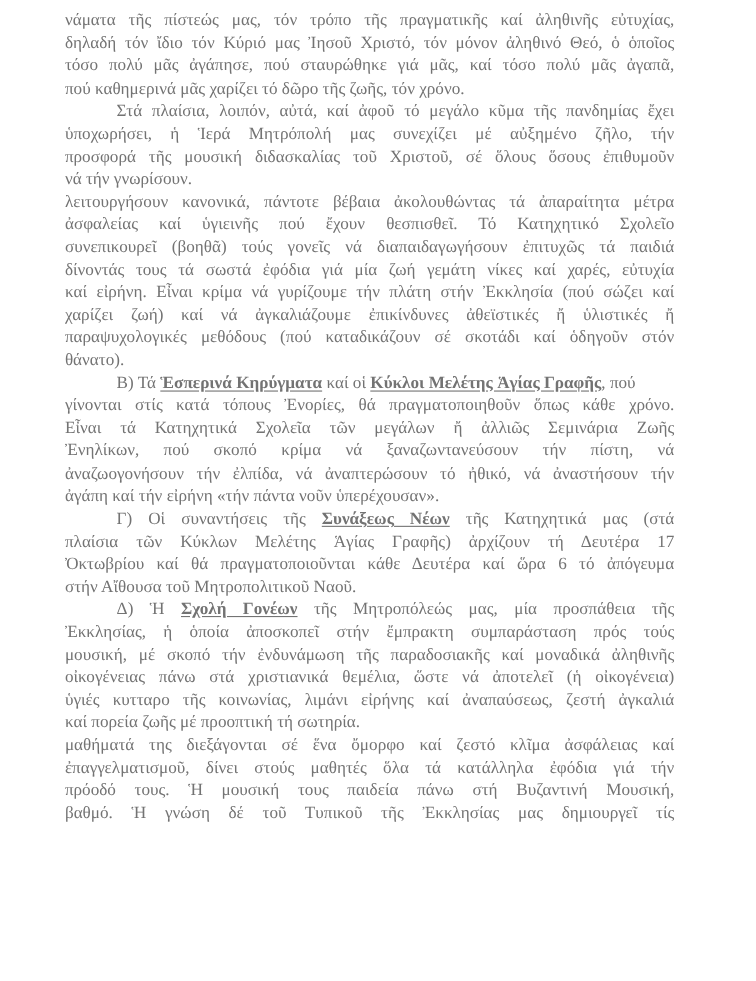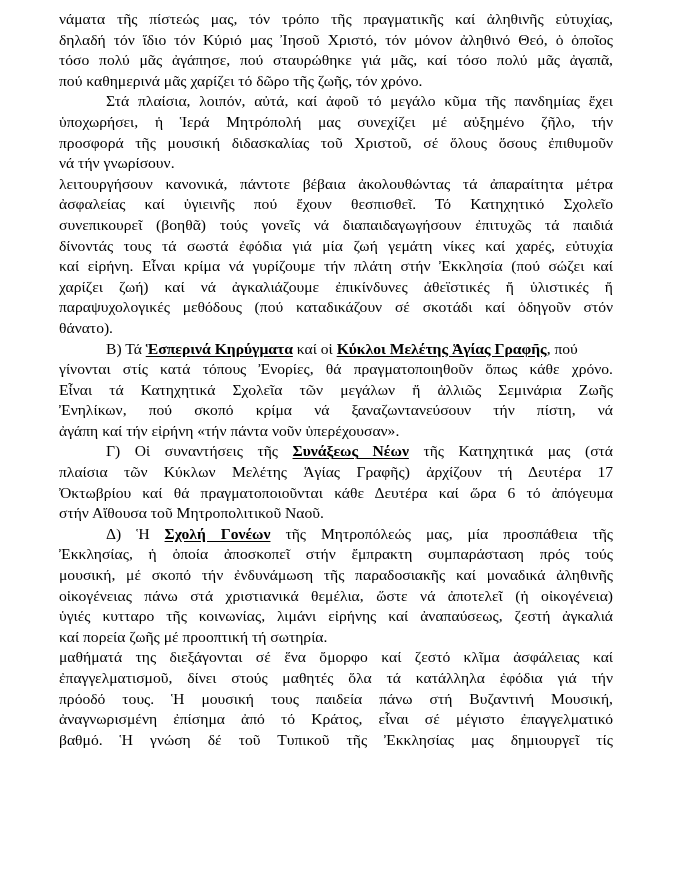--- a/index.html
+++ b/index.html
@@ -5,21 +5,21 @@
   html, body { margin: 0; padding: 0; background: #ffffff; }
   body { width: 687px; height: 892px; overflow: hidden; position: relative; }
   .page {
     position: absolute;
     left: 59px;
     top: 9px;
     width: 554px;
     font-family: "Liberation Serif", "DejaVu Serif", serif;
     font-size: 15.6px;
     line-height: 20.6px;
-    color: #000000;
+    color: #737373;
     text-align: justify;
   }
   .para { margin: 0; text-indent: 0; }
   .hl { font-weight: bold; text-decoration: underline; text-underline-offset: 2px; }
   .ln { display: block; height: 20.6px; overflow: hidden; white-space: nowrap; }
   .ln.j { text-align: justify; text-align-last: justify; }
   .ln.l { text-align: left; text-align-last: left; }
   .ln.ind { padding-left: 47px; }
 </style>
 </head>
@@ -50,20 +50,21 @@
     <span class="ln j">χαρίζει ζωή) καί νά ἀγκαλιάζουμε ἐπικίνδυνες ἀθεϊστικές ἤ ὑλιστικές ἤ</span>
     <span class="ln j">παραψυχολογικές μεθόδους (πού καταδικάζουν σέ σκοτάδι καί ὁδηγοῦν στόν</span>
     <span class="ln l">θάνατο).</span>
   </div>
 
   <div class="para">
     <span class="ln l ind"><span>Β)</span> <span>Τά</span> <span class="hl">Ἑσπερινά Κηρύγματα</span> <span>καί οἱ</span> <span class="hl">Κύκλοι Μελέτης Ἁγίας Γραφῆς</span><span>, πού</span></span>
     <span class="ln j">γίνονται στίς κατά τόπους Ἐνορίες, θά πραγματοποιηθοῦν ὅπως κάθε χρόνο.</span>
     <span class="ln j">Εἶναι τά Κατηχητικά Σχολεῖα τῶν μεγάλων ἤ ἀλλιῶς Σεμινάρια Ζωῆς</span>
     <span class="ln j">Ἐνηλίκων, πού σκοπό κρίμα νά ξαναζωντανεύσουν τήν πίστη, νά</span>
+    <span class="ln j">ἀναζωογονήσουν τήν ἐλπίδα, νά ἀναπτερώσουν τό ἠθικό, νά ἀναστήσουν τήν</span>
     <span class="ln l">ἀγάπη καί τήν εἰρήνη «τήν πάντα νοῦν ὑπερέχουσαν».</span>
   </div>
 
   <div class="para">
     <span class="ln j ind"><span>Γ)</span> <span>Οἱ συναντήσεις τῆς</span> <span class="hl">Συνάξεως Νέων</span> <span>τῆς Κατηχητικά μας (στά</span></span>
     <span class="ln j">πλαίσια τῶν Κύκλων Μελέτης Ἁγίας Γραφῆς) ἀρχίζουν τή Δευτέρα 17</span>
     <span class="ln j">Ὀκτωβρίου καί θά πραγματοποιοῦνται κάθε Δευτέρα καί ὥρα 6 τό ἀπόγευμα</span>
     <span class="ln l">στήν Αἴθουσα τοῦ Μητροπολιτικοῦ Ναοῦ.</span>
   </div>
 
@@ -73,17 +74,16 @@
     <span class="ln j">μουσική, μέ σκοπό τήν ἐνδυνάμωση τῆς παραδοσιακῆς καί μοναδικά ἀληθινῆς</span>
     <span class="ln j">οἰκογένειας πάνω στά χριστιανικά θεμέλια, ὥστε νά ἀποτελεῖ (ἡ οἰκογένεια)</span>
     <span class="ln j">ὑγιές κυτταρο τῆς κοινωνίας, λιμάνι εἰρήνης καί ἀναπαύσεως, ζεστή ἀγκαλιά</span>
     <span class="ln l">καί πορεία ζωῆς μέ προοπτική τή σωτηρία.</span>
   </div>
 
   <div class="para">
     <span class="ln j">μαθήματά της διεξάγονται σέ ἕνα ὄμορφο καί ζεστό κλῖμα ἀσφάλειας καί</span>
     <span class="ln j">ἐπαγγελματισμοῦ, δίνει στούς μαθητές ὅλα τά κατάλληλα ἐφόδια γιά τήν</span>
     <span class="ln j">πρόοδό τους. Ἡ μουσική τους παιδεία πάνω στή Βυζαντινή Μουσική,</span>
-    <span class="ln j">ἀναγνωρισμένη ἐπίσημα ἀπό τό Κράτος, εἶναι σέ μέγιστο ἐπαγγελματικό</span>
     <span class="ln j">βαθμό. Ἡ γνώση δέ τοῦ Τυπικοῦ τῆς Ἐκκλησίας μας δημιουργεῖ τίς</span>
   </div>
 
 </div>
 
 </body></html>

